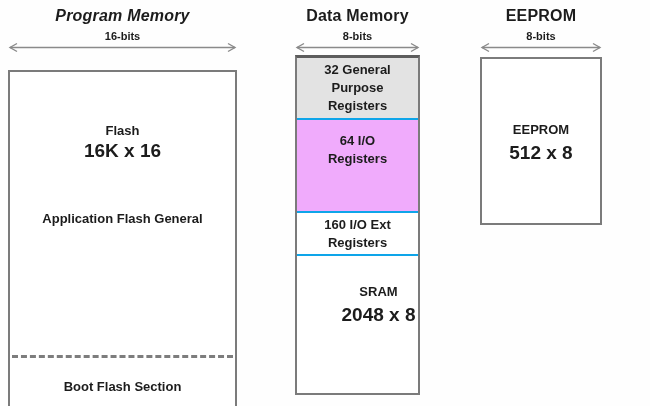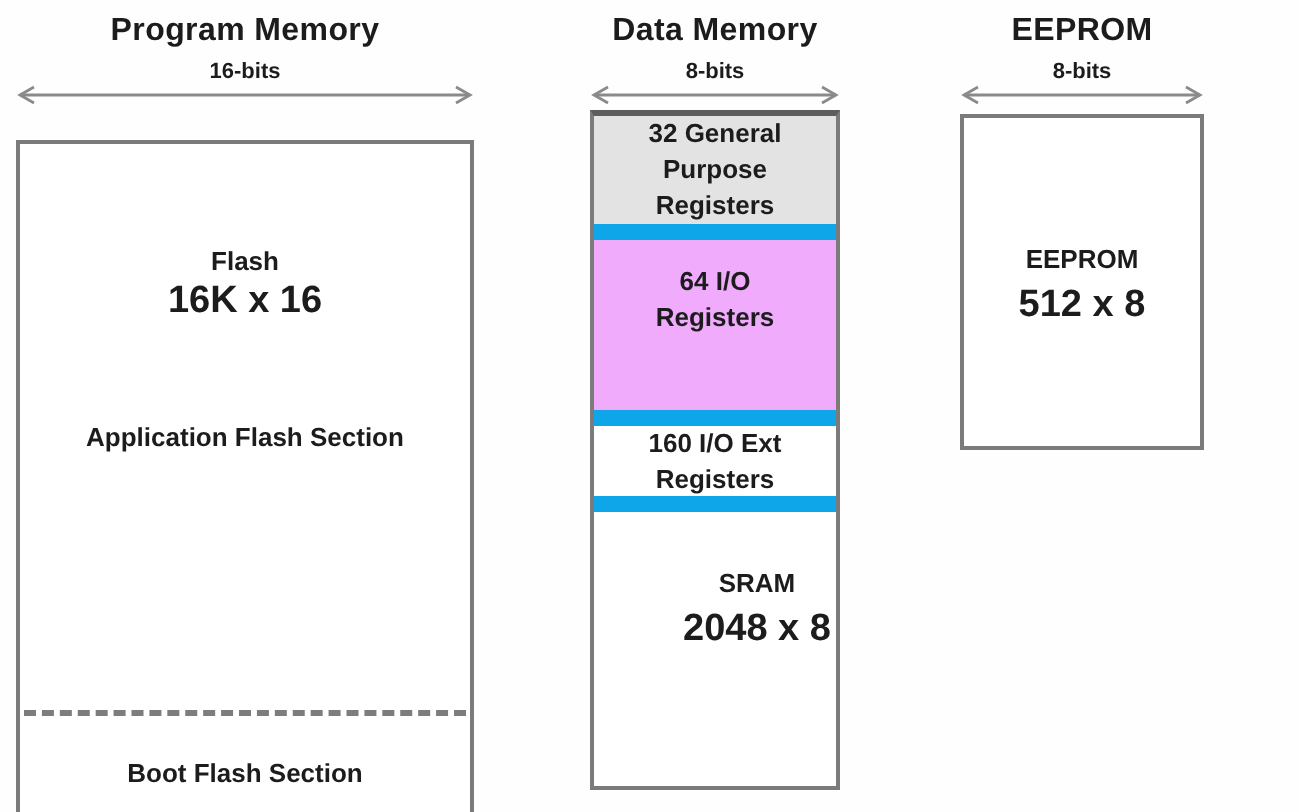--- a/index.html
+++ b/index.html
@@ -63,21 +63,21 @@
     flex-direction: column;
     border: 2px solid #7b7b7b;
     border-top: 3px solid #5d5d5d;
     background: #ffffff;
   }
   .mem-section {
     flex: none;
     text-align: center;
     font-size: 13px;
     line-height: 18px;
-    border-bottom: 8px solid #0ea5e9;
+    border-bottom: 2px solid #0ea5e9;
     overflow: hidden;
   }
   .mem-section.centered {
     display: flex;
     flex-direction: column;
     justify-content: center;
   }
   .sec-gpr  { height: 62px; }
   .sec-io   { height: 93px; padding-top: 12px; }
   .sec-ioext{ height: 43px; }
@@ -93,36 +93,36 @@
     line-height: 18px;
   }
   .eeprom-box .size-text { margin-top: 5px; }
   .arrow-svg { display: block; }
 </style>
 </head>
 <body>
 
 <div class="canvas">
 
-  <div class="col-title" style="left:8px; width:229px;">Program Memory</div>
+  <div class="col-title" style="left:8px; width:229px;font-style:italic;">Program Memory</div>
 
   <div class="width-label" style="left:8px; width:229px;">16-bits</div>
 
   <div class="dim-arrow" style="left:8px; width:229px;">
     <svg class="arrow-svg" width="229" height="11" viewBox="0 0 229 11">
       <line x1="2" y1="5.5" x2="227" y2="5.5" stroke="#8a8a8a" stroke-width="1.4"></line>
       <path d="M9,1.5 L2,5.5 L9,9.5" fill="none" stroke="#8a8a8a" stroke-width="1.4"></path>
       <path d="M220,1.5 L227,5.5 L220,9.5" fill="none" stroke="#8a8a8a" stroke-width="1.4"></path>
     </svg>
   </div>
 
   <div class="mem-box" style="left:8px; top:70px; width:229px; height:342px;">
     <div class="pm-line" style="top:50px;">Flash</div>
     <div class="pm-line size-text" style="top:70px;">16K x 16</div>
-    <div class="pm-line" style="top:138px;">Application Flash Section</div>
+    <div class="pm-line" style="top:138px;">Application Flash General</div>
     <div class="dashed-divider" style="top:283px;"></div>
     <div class="pm-line" style="top:306px;text-align:center;">Boot Flash Section</div>
   </div>
 
   <div class="col-title" style="left:295px; width:125px;">Data Memory</div>
 
   <div class="width-label" style="left:295px; width:125px;">8-bits</div>
 
   <div class="dim-arrow" style="left:295px; width:125px;">
     <svg class="arrow-svg" width="125" height="11" viewBox="0 0 125 11">

